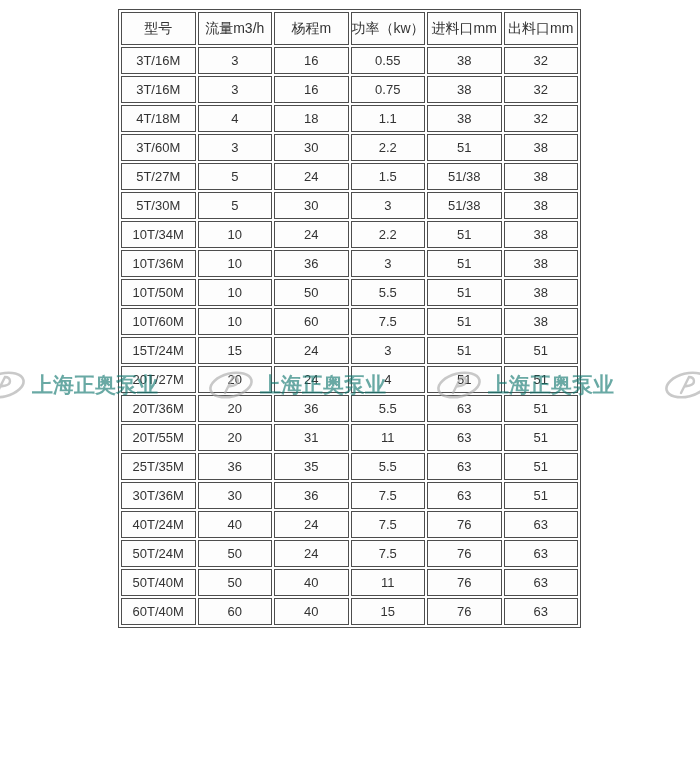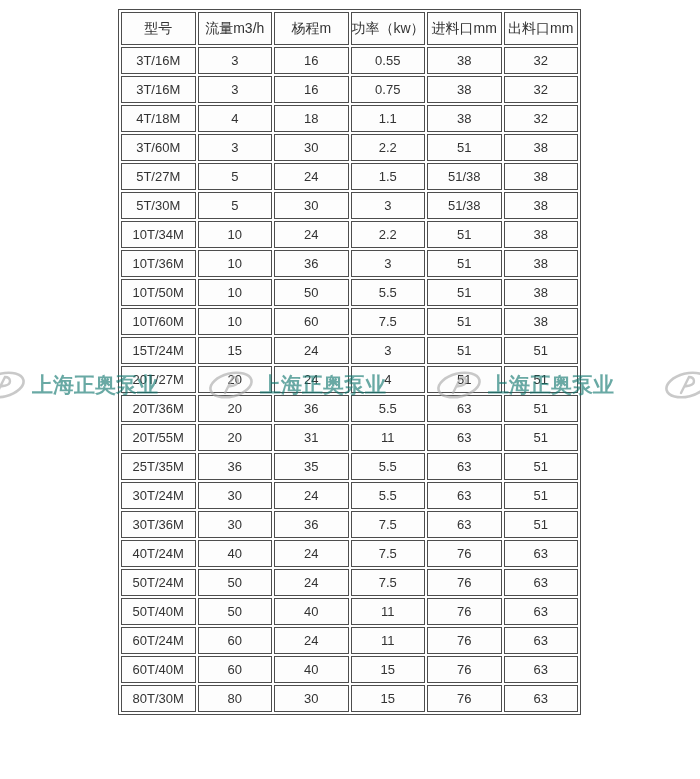--- a/index.html
+++ b/index.html
@@ -212,28 +212,20 @@
         </tr>
         <tr>
           <td>25T/35M</td>
           <td>36</td>
           <td>35</td>
           <td>5.5</td>
           <td>63</td>
           <td>51</td>
         </tr>
         <tr>
-          <td>30T/24M</td>
-          <td>30</td>
-          <td>24</td>
-          <td>5.5</td>
-          <td>63</td>
-          <td>51</td>
-        </tr>
-        <tr>
           <td>30T/36M</td>
           <td>30</td>
           <td>36</td>
           <td>7.5</td>
           <td>63</td>
           <td>51</td>
         </tr>
         <tr>
           <td>40T/24M</td>
           <td>40</td>
@@ -252,39 +244,23 @@
         </tr>
         <tr>
           <td>50T/40M</td>
           <td>50</td>
           <td>40</td>
           <td>11</td>
           <td>76</td>
           <td>63</td>
         </tr>
         <tr>
-          <td>60T/24M</td>
-          <td>60</td>
-          <td>24</td>
-          <td>11</td>
-          <td>76</td>
-          <td>63</td>
-        </tr>
-        <tr>
           <td>60T/40M</td>
           <td>60</td>
           <td>40</td>
-          <td>15</td>
-          <td>76</td>
-          <td>63</td>
-        </tr>
-        <tr>
-          <td>80T/30M</td>
-          <td>80</td>
-          <td>30</td>
           <td>15</td>
           <td>76</td>
           <td>63</td>
         </tr>
       </tbody>
   </table>
   <div class="watermark">
   <div class="wm-unit">
     <span class="wm-logo">
       <svg viewBox="0 0 46 32" fill="none" xmlns="http://www.w3.org/2000/svg">

